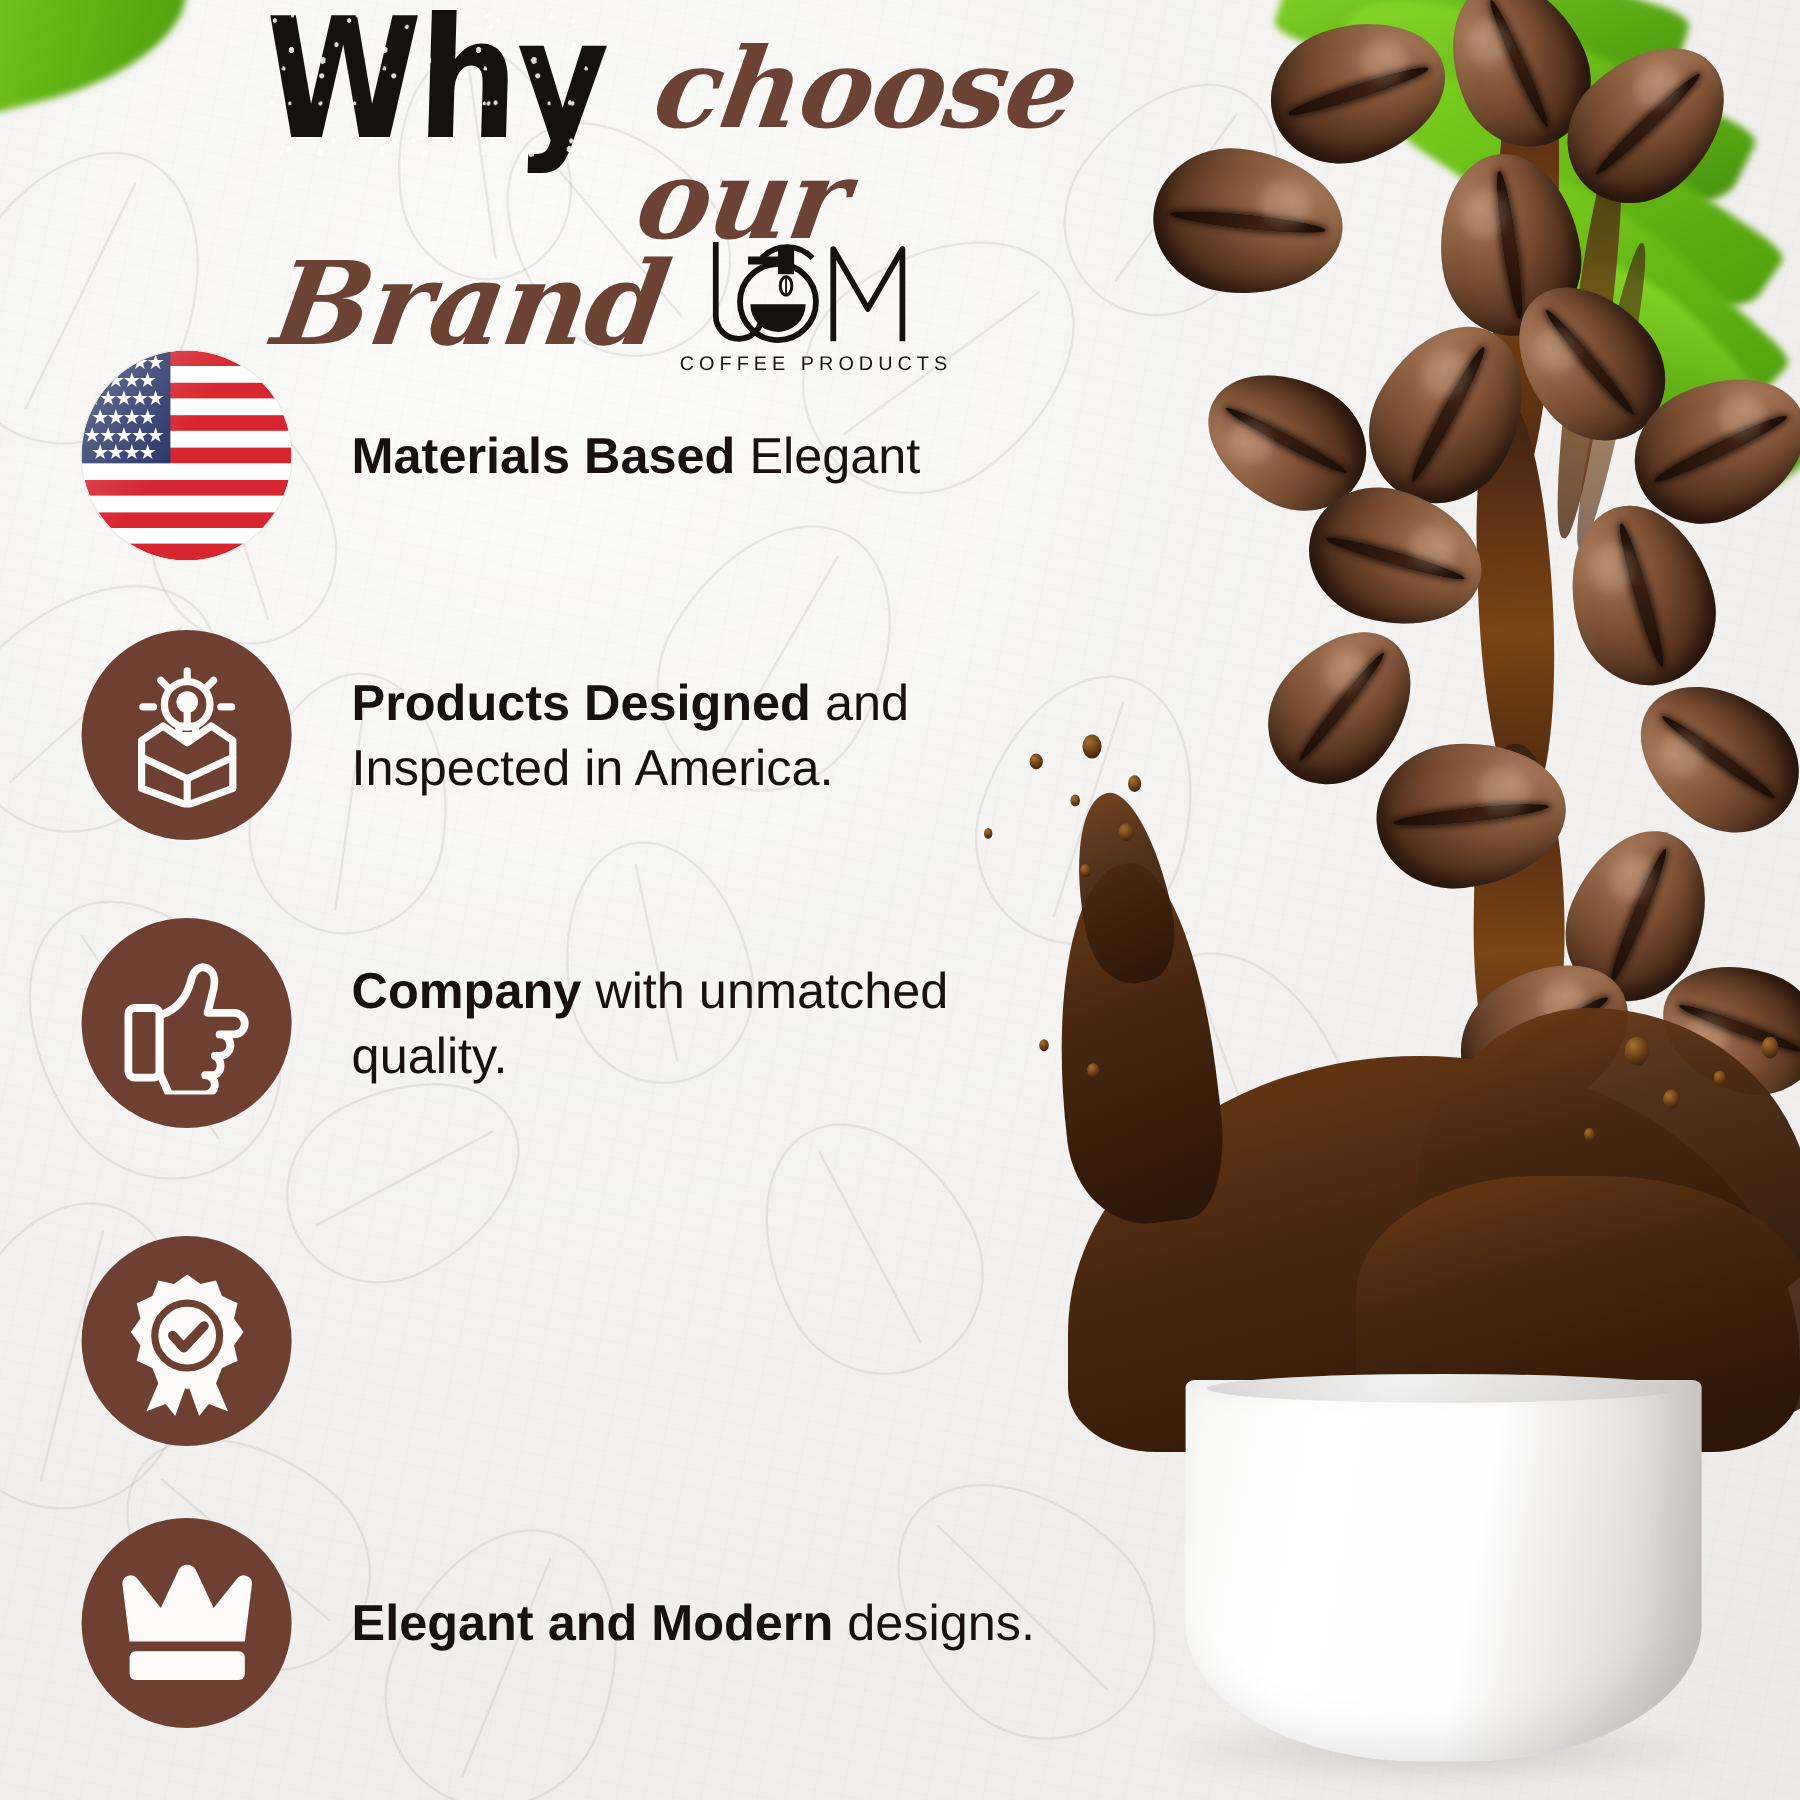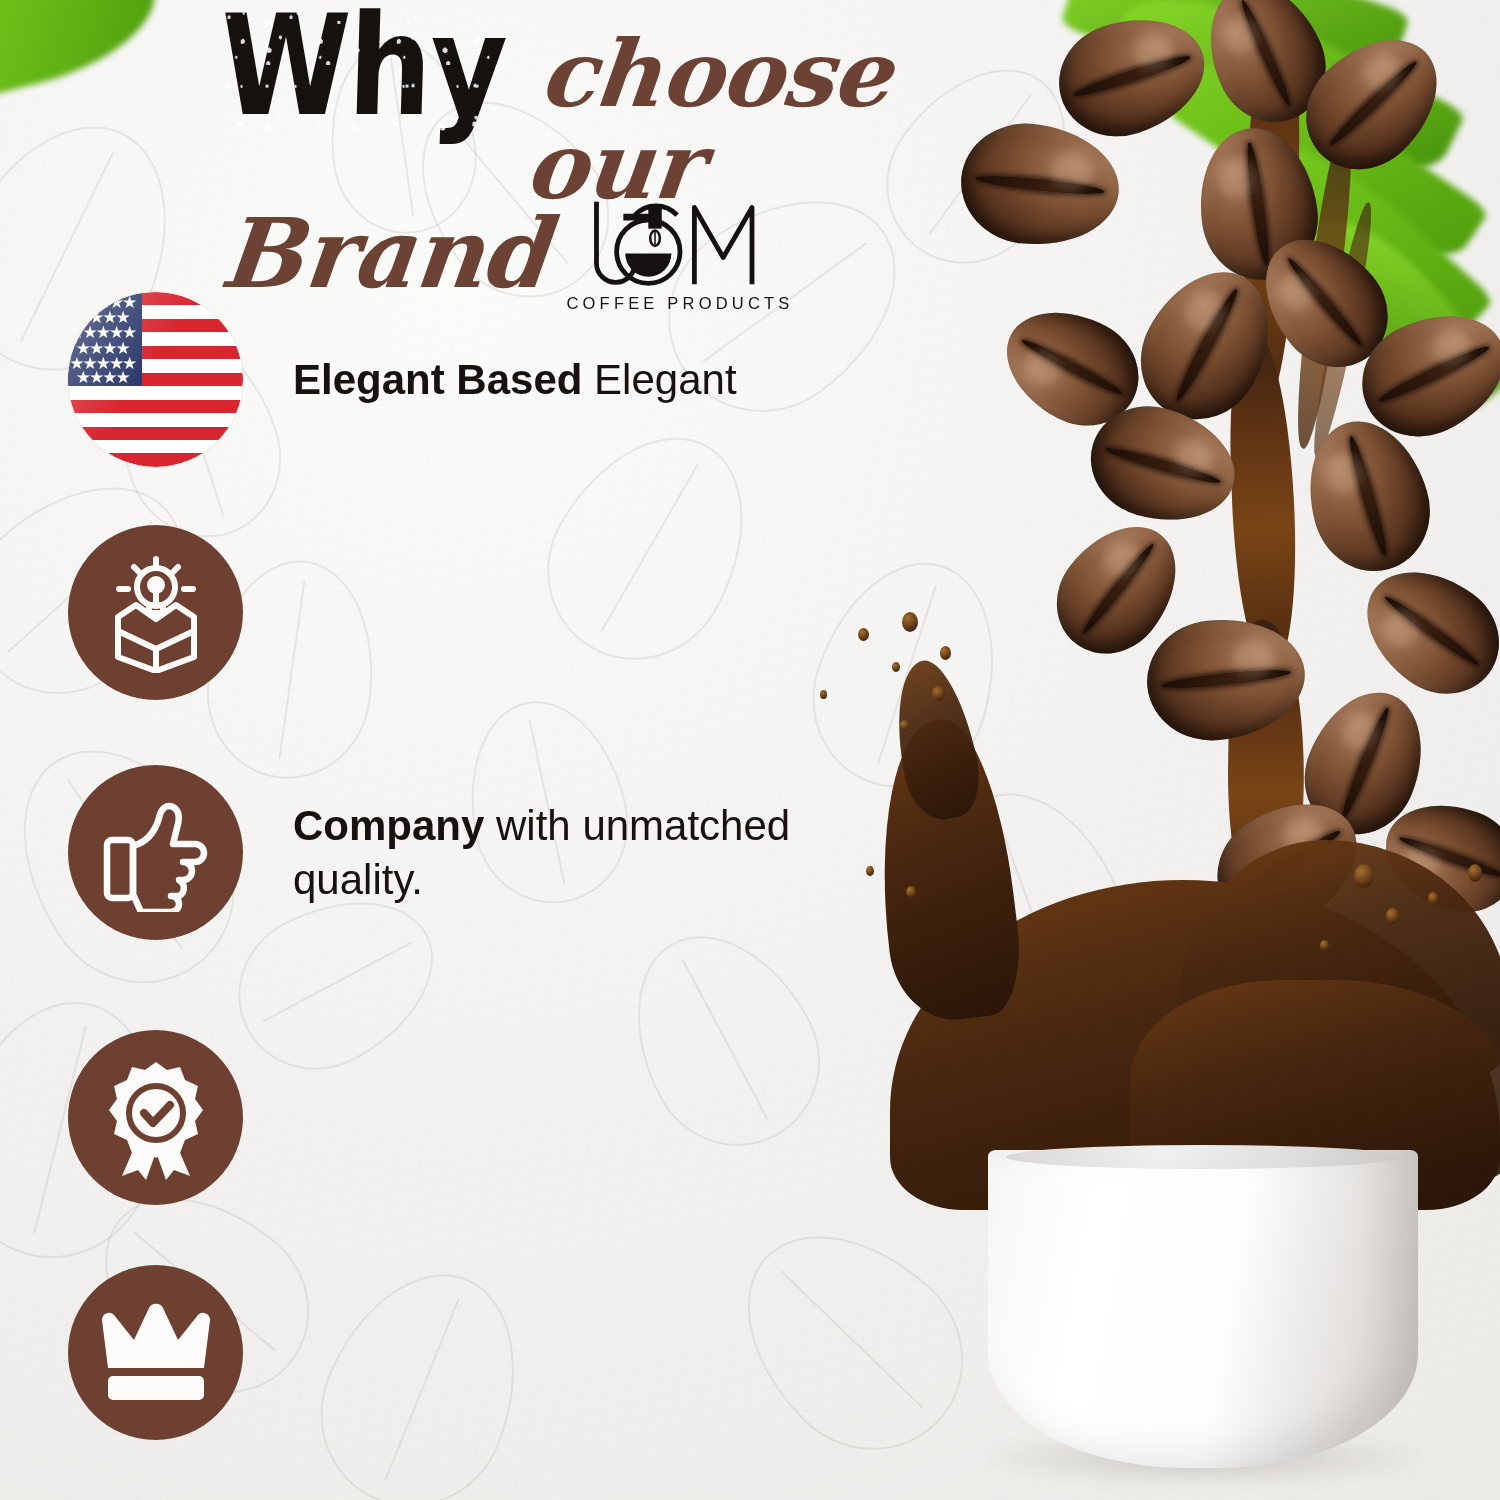--- a/index.html
+++ b/index.html
@@ -315,41 +315,45 @@
             <span class="star" style="left:84%;top:75%">★</span>
             <span class="star" style="left:21%;top:90%">★</span>
               <span class="star" style="left:39%;top:90%">★</span>
             <span class="star" style="left:57%;top:90%">★</span>
               <span class="star" style="left:75%;top:90%">★</span>
           </div>
           <div class="flag-gloss"></div>
         </div>
       </div>
       <div class="feat-text">
-        <b>Elegant Based</b><span> Elegant</span>
+        <b>Materials Based</b><span> Elegant</span>
       </div>
     </div>
 
     <div class="feat" style="top:233px;left:68px;">
       <div class="feat-icon">
         <svg width="120" height="120" viewBox="0 0 120 120">
           <g fill="none" stroke="#fdfbf9" stroke-width="6" stroke-linejoin="round" stroke-linecap="round">
             <circle cx="60" cy="34" r="19"></circle>
             <path d="M60 6 v8 M38 14 l6 6 M82 14 l-6 6 M32 36 h-9 M88 36 h9"></path>
             <path d="M53 52 h14 v8 h-14 z"></path>
           </g>
           <circle cx="60" cy="32" r="9" fill="#fdfbf9"></circle>
           <path d="M60 32 v18" stroke="#fdfbf9" stroke-width="6" stroke-linecap="round"></path>
           <g fill="none" stroke="#fdfbf9" stroke-width="6" stroke-linejoin="round">
             <path d="M22 64 L40 52 L60 66 L80 52 L98 64 L98 78 L60 96 L22 78 Z"></path>
             <path d="M22 78 L22 104 L60 118 L98 104 L98 78"></path>
             <path d="M60 96 L60 118"></path>
           </g>
         </svg>
       </div>
+      <div class="feat-text">
+        <b>Products Designed</b><span> and</span><br>
+        <span>Inspected in America.</span>
+      </div>
     </div>
 
     <div class="feat" style="top:473px;left:68px;">
       <div class="feat-icon">
         <svg width="118" height="118" viewBox="0 0 118 118">
           <g fill="none" stroke="#fdfbf9" stroke-width="6.5" stroke-linejoin="round" stroke-linecap="round">
             <rect x="10" y="46" width="26" height="58" rx="5"></rect>
             <path d="M36 52 C50 48 58 38 62 24 C64 14 70 10 76 13 C82 16 83 24 80 34 L76 50 H98
                      a9 9 0 0 1 0 18 H86 a9 9 0 0 1 0 18 H82 a9 9 0 0 1 0 16 H74
                      a8 8 0 0 1 0 16 H44 L36 100 Z"></path>
@@ -376,16 +380,19 @@
     </div>
 
     <div class="feat" style="top:973px;left:68px;">
       <div class="feat-icon">
         <svg width="124" height="110" viewBox="0 0 124 110">
           <path d="M8 22 a7 7 0 0 1 12 -5 L40 42 L55 10 a8 8 0 0 1 14 0 L84 42 L104 17 a7 7 0 0 1 12 5
                    L110 70 H14 Z" fill="#fdfbf9"></path>
           <rect x="14" y="78" width="96" height="24" rx="5" fill="#fdfbf9"></rect>
         </svg>
       </div>
+      <div class="feat-text">
+        <b>Elegant and Modern</b><span> designs.</span>
+      </div>
     </div>
 
   </div>
 </div>
 
 </body></html>

